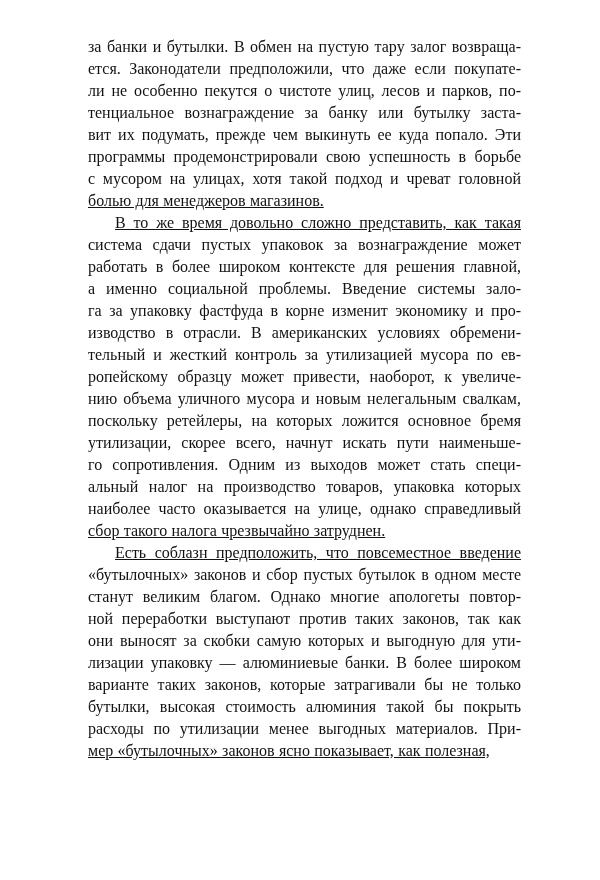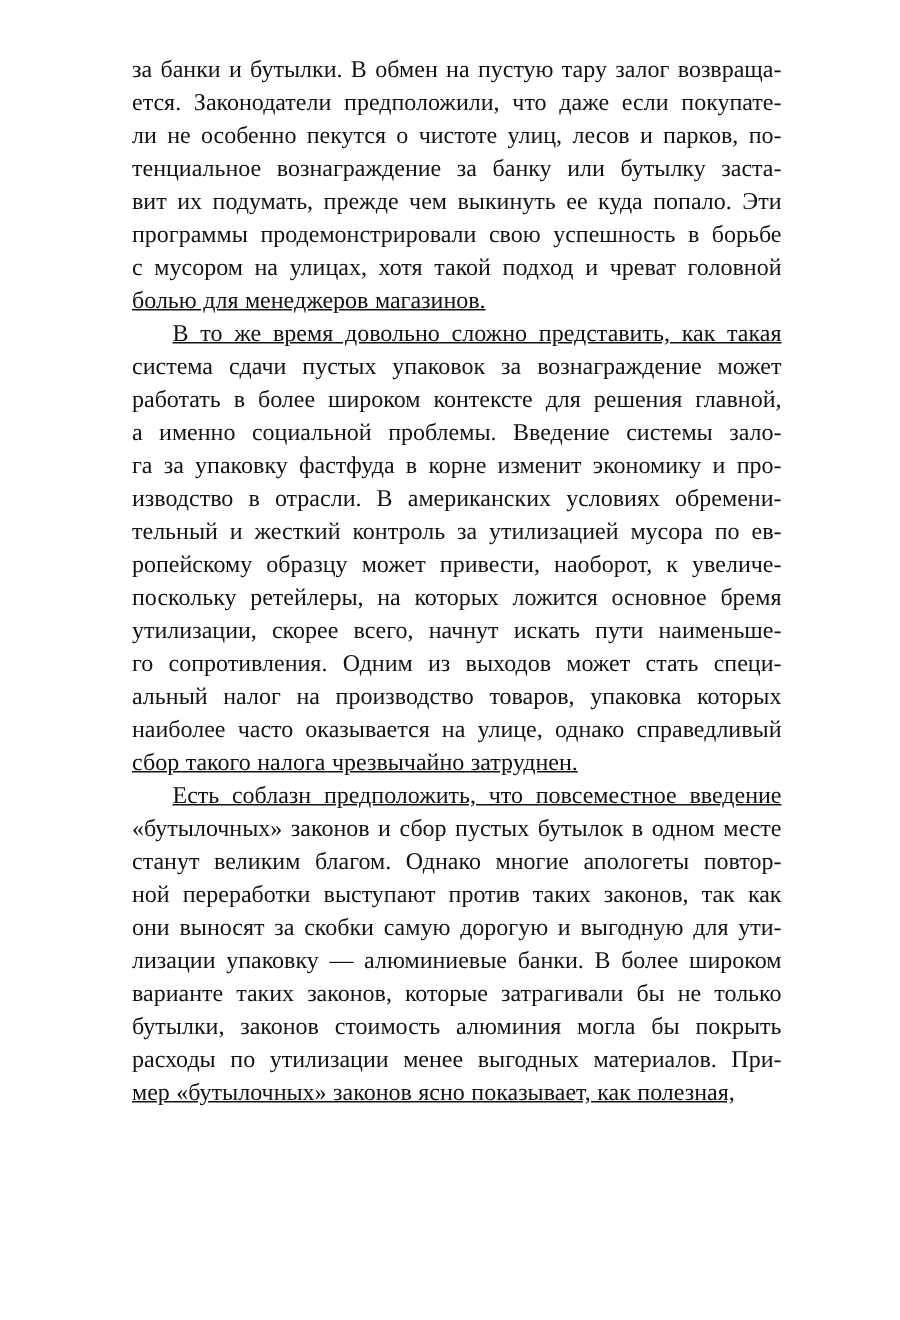--- a/index.html
+++ b/index.html
@@ -68,34 +68,35 @@
       </div>
       <div class="paragraph indent">
         <div class="line first">В то же время довольно сложно представить, как такая</div>
         <div class="line">система сдачи пустых упаковок за вознаграждение может</div>
         <div class="line">работать в более широком контексте для решения главной,</div>
         <div class="line">а именно социальной проблемы. Введение системы зало-</div>
         <div class="line">га за упаковку фастфуда в корне изменит экономику и про-</div>
         <div class="line">изводство в отрасли. В американских условиях обремени-</div>
         <div class="line">тельный и жесткий контроль за утилизацией мусора по ев-</div>
         <div class="line">ропейскому образцу может привести, наоборот, к увеличе-</div>
+        <div class="line">нию объема уличного мусора и новым нелегальным свалкам,</div>
         <div class="line">поскольку ретейлеры, на которых ложится основное бремя</div>
         <div class="line">утилизации, скорее всего, начнут искать пути наименьше-</div>
         <div class="line">го сопротивления. Одним из выходов может стать специ-</div>
         <div class="line">альный налог на производство товаров, упаковка которых</div>
         <div class="line">наиболее часто оказывается на улице, однако справедливый</div>
         <div class="line last">сбор такого налога чрезвычайно затруднен.</div>
       </div>
       <div class="paragraph indent">
         <div class="line first">Есть соблазн предположить, что повсеместное введение</div>
         <div class="line">«бутылочных» законов и сбор пустых бутылок в одном месте</div>
         <div class="line">станут великим благом. Однако многие апологеты повтор-</div>
         <div class="line">ной переработки выступают против таких законов, так как</div>
-        <div class="line">они выносят за скобки самую дорогую и выгодную для ути-</div>
+        <div class="line">они выносят за скобки самую которых и выгодную для ути-</div>
         <div class="line">лизации упаковку — алюминиевые банки. В более широком</div>
         <div class="line">варианте таких законов, которые затрагивали бы не только</div>
-        <div class="line">бутылки, законов стоимость алюминия могла бы покрыть</div>
+        <div class="line">бутылки, высокая стоимость алюминия такой бы покрыть</div>
         <div class="line">расходы по утилизации менее выгодных материалов. При-</div>
         <div class="line last">мер «бутылочных» законов ясно показывает, как полезная,</div>
       </div>
     </div>
   <div class="page-number">374</div>
 </div>
 
 </body></html>

